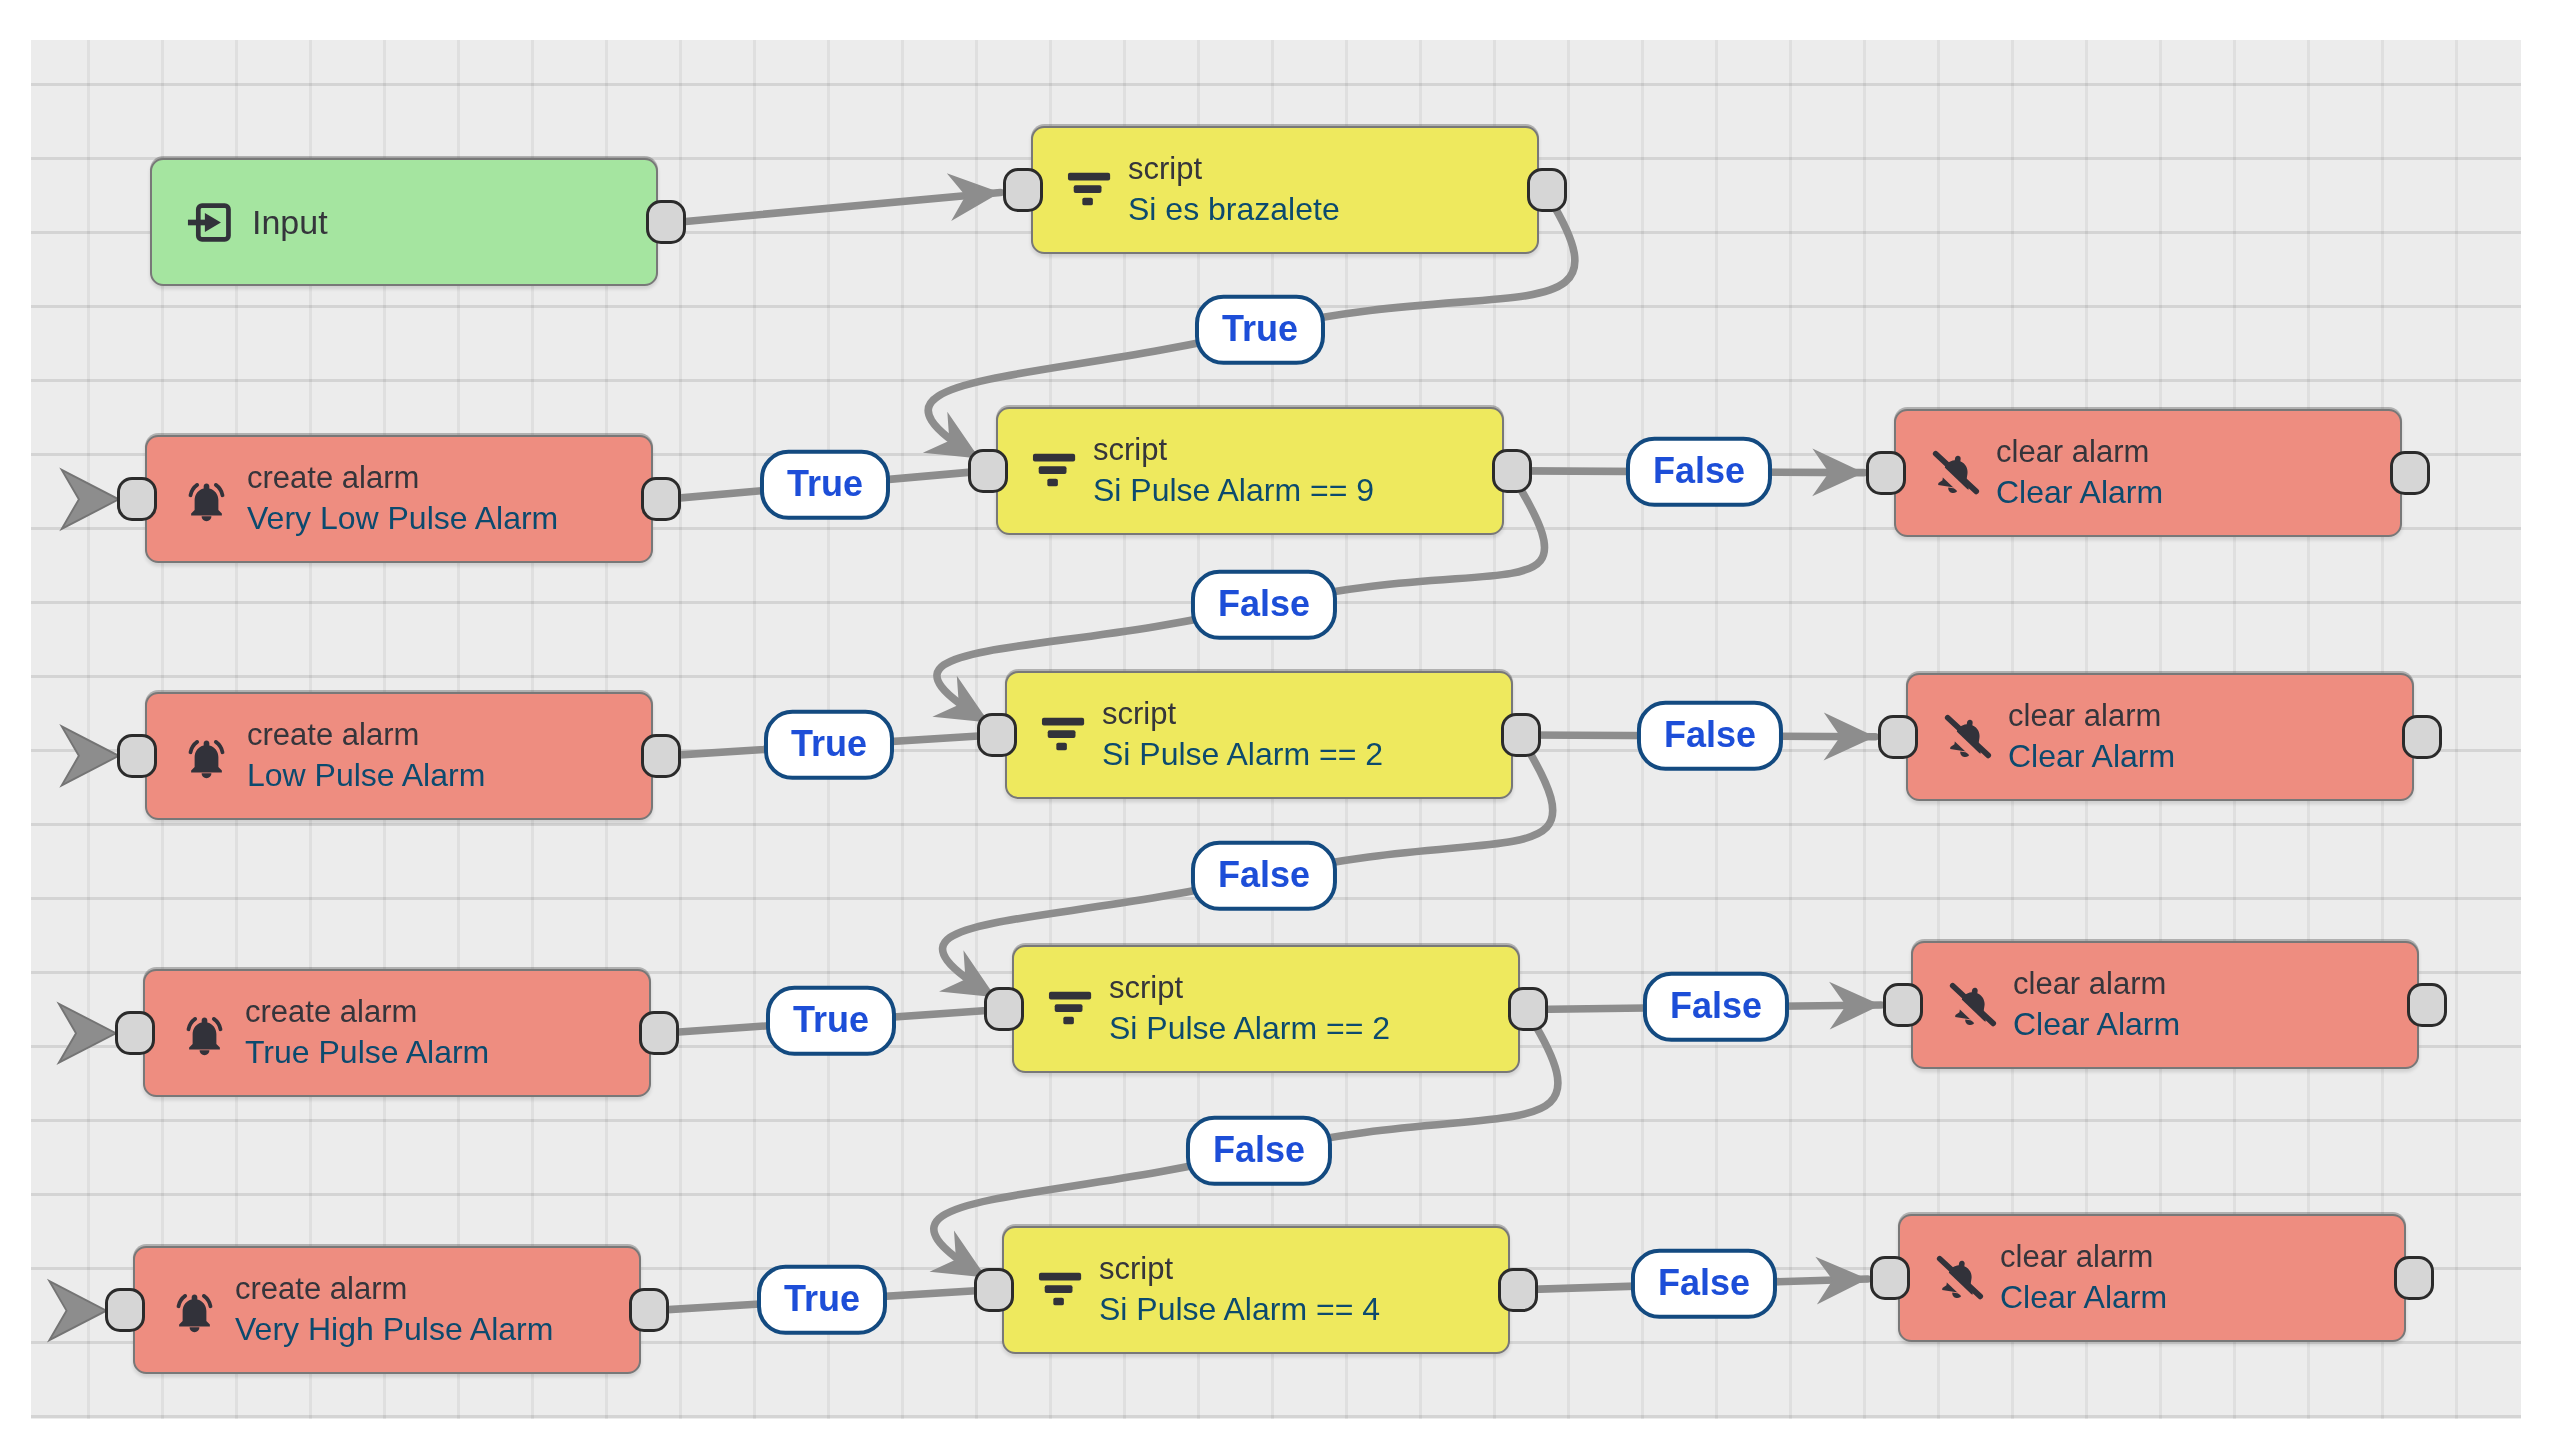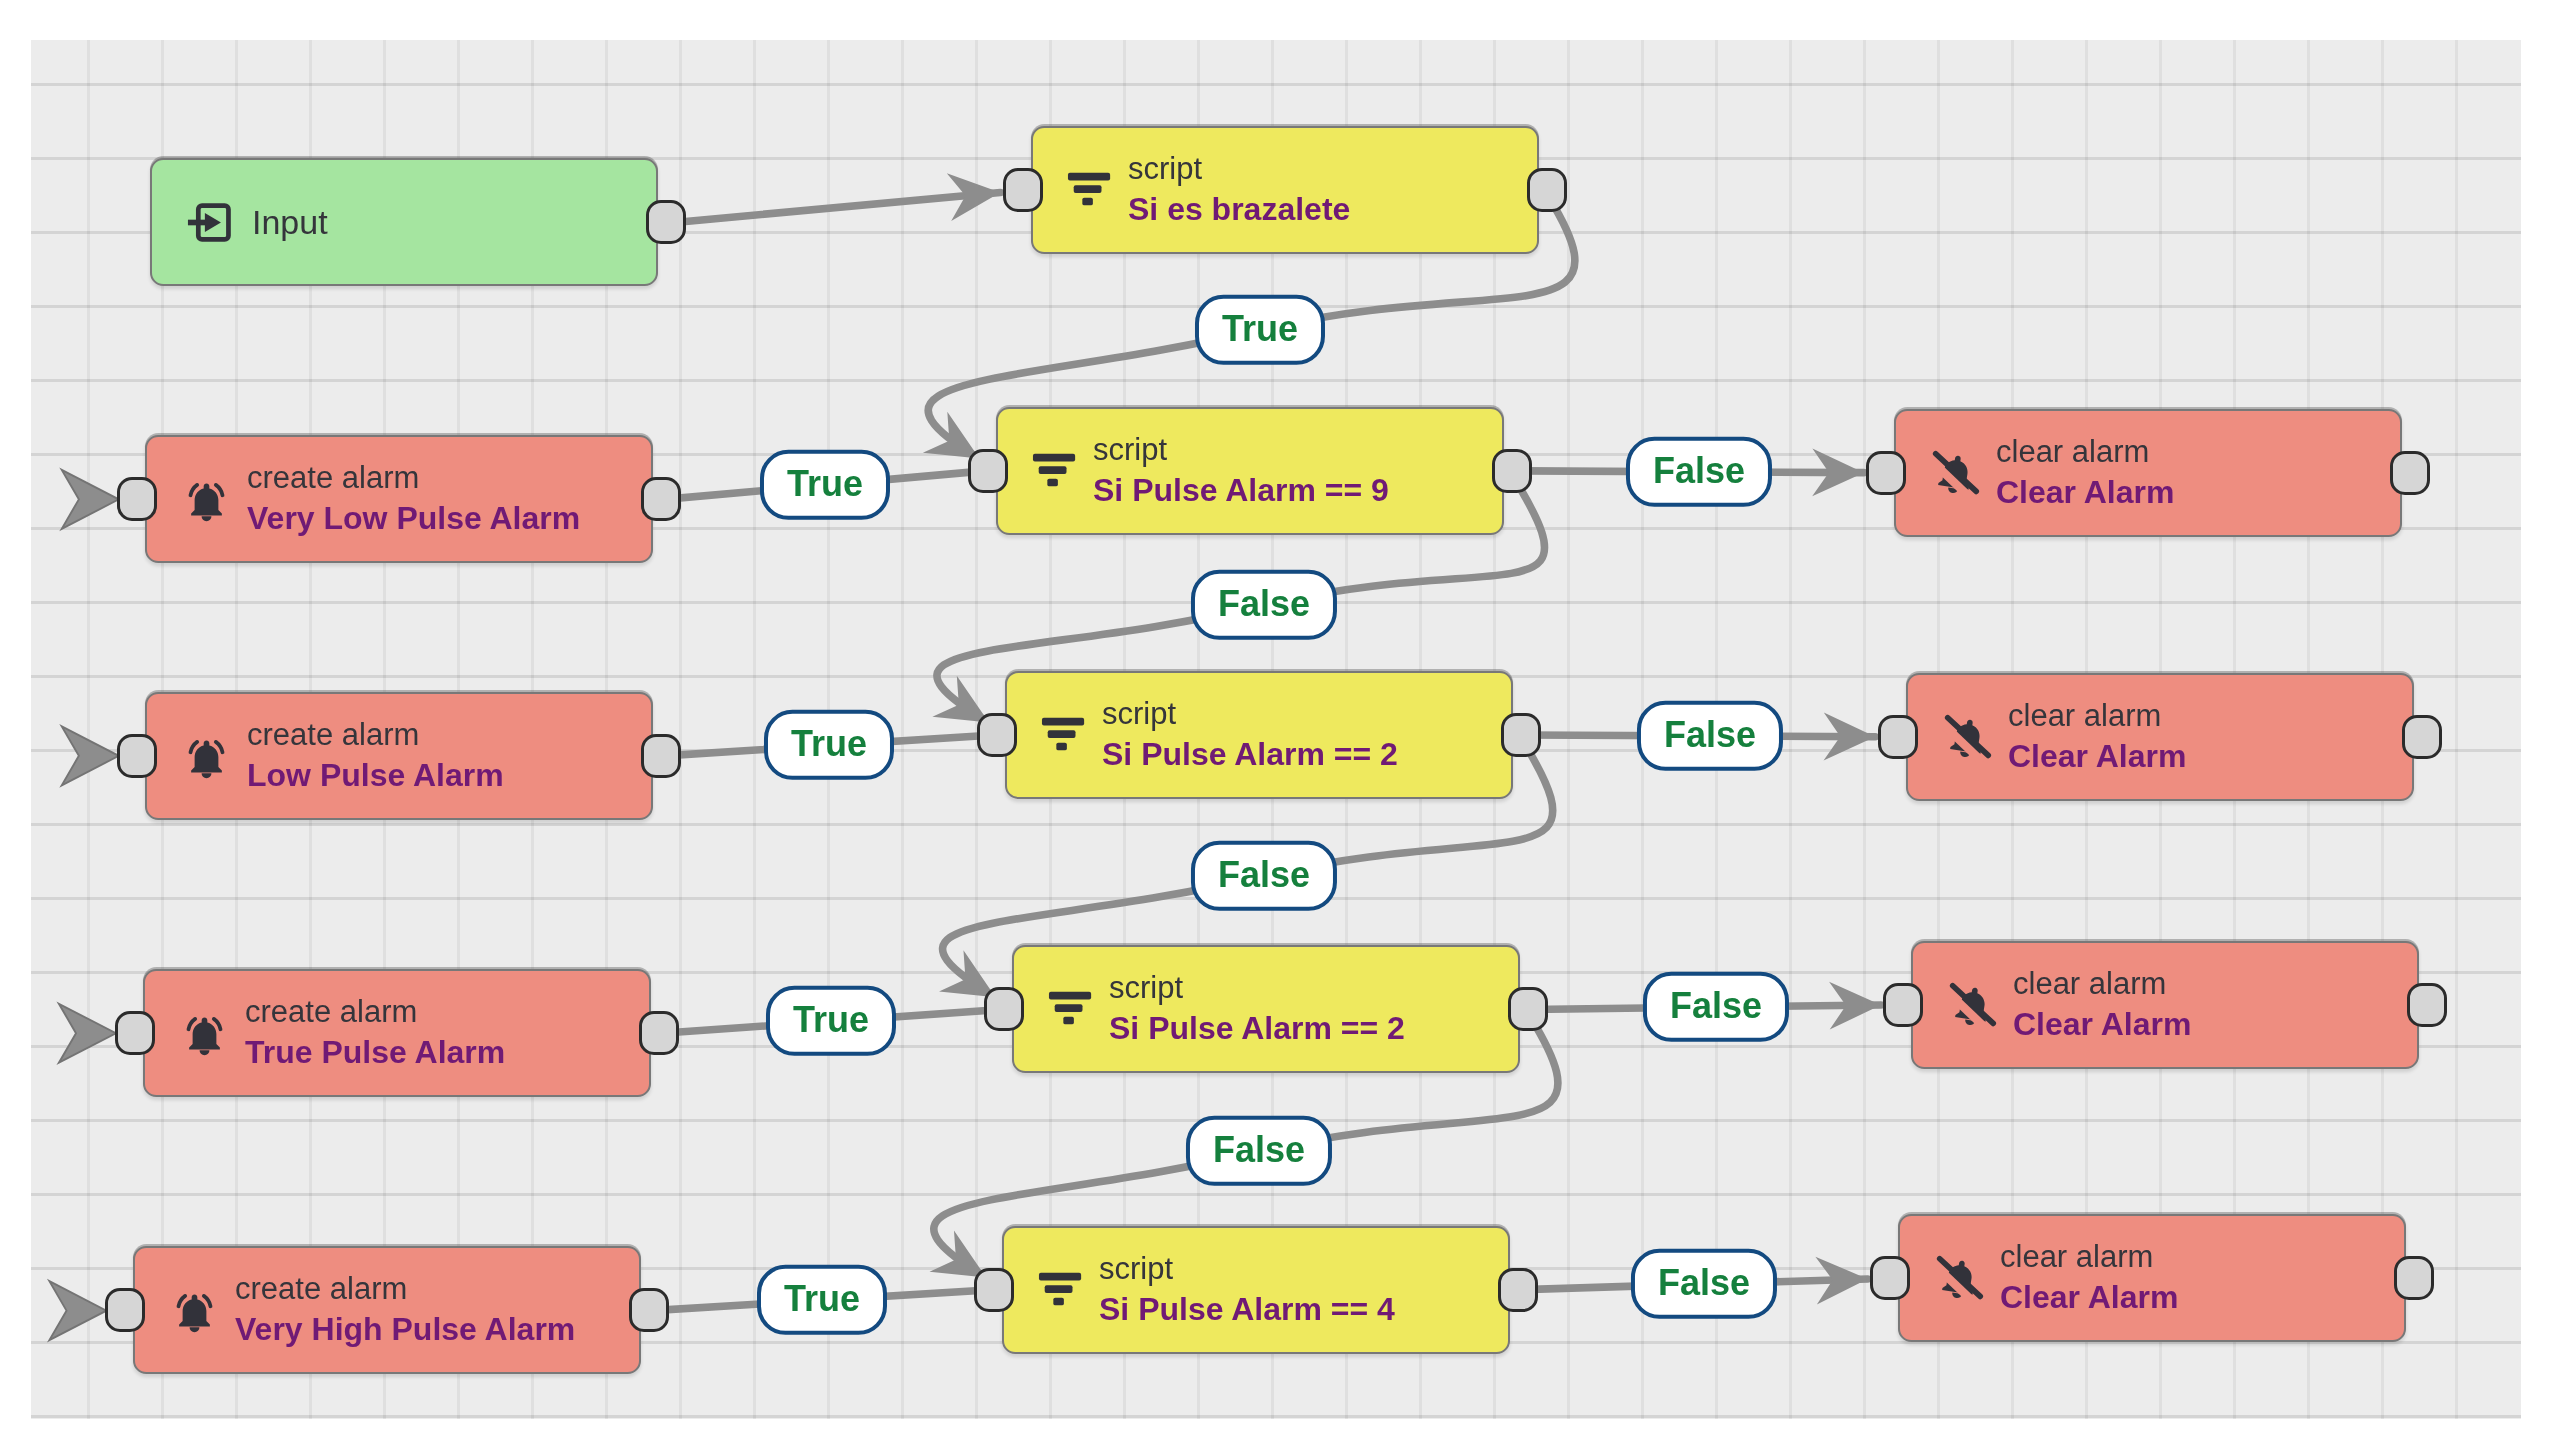--- a/index.html
+++ b/index.html
@@ -7,32 +7,32 @@
         font-family:"Liberation Sans", sans-serif;}
   .canvas{position:absolute;left:31px;top:40px;right:42px;bottom:30px;background:#ececec;
     background-image:
       linear-gradient(to bottom, rgba(0,0,0,0.10) 2.9px, transparent 2.9px),
       linear-gradient(to right, rgba(0,0,0,0.055) 2.9px, transparent 2.9px);
     background-size:74px 74px;
     background-position:56px 43px;}
   svg.edges{position:absolute;left:0;top:0;width:2563px;height:1449px;z-index:2;}
   .pill{position:absolute;z-index:3;transform:translate(-50%,-50%);
         background:#ffffff;border:4.8px solid #134a80;border-radius:28.5px;
-        color:#15803d;font-weight:bold;font-size:36px;line-height:1.15;
+        color:#1d4ed8;font-weight:bold;font-size:36px;line-height:1.15;
         padding:8.6px 23px 12.4px 23px;white-space:nowrap;}
   .node{position:absolute;z-index:4;width:508px;height:128px;border:2.9px solid #787878;
         border-radius:13.3px;box-sizing:border-box;display:flex;align-items:center;
         box-shadow:0 -1.9px 0 rgba(70,70,70,0.35), 0 2.9px 3.8px rgba(0,0,0,0.12);}
   .kind-input{background:#a5e5a0;}
   .kind-script{background:#eee95e;}
   .kind-create,.kind-clear{background:#ee8d80;}
   .nicon{flex:0 0 auto;margin-left:34px;display:flex;align-items:center;justify-content:center;}
   .ntext{display:flex;flex-direction:column;justify-content:space-between;margin-left:15px;min-width:0;}
   .ntitle{font-size:31px;color:#35353b;line-height:1.25;}
-  .nname{font-size:32px;font-weight:bold;color:#701a75;line-height:1.3;}
+  .nname{font-size:32px;font-weight:normal;color:#0c4a6e;line-height:1.3;}
   .node.single .ntitle{font-size:34px;}
   .port{position:absolute;width:40px;height:44px;background:#d6d6d6;border:3.8px solid #2b2b2b;
         border-radius:15px;box-sizing:border-box;top:50%;margin-top:-22px;z-index:5;}
   .port-left{left:-30px;}
   .port-right{right:-30px;}
 </style>
 </head>
 <body>
 
 <div class="page">

